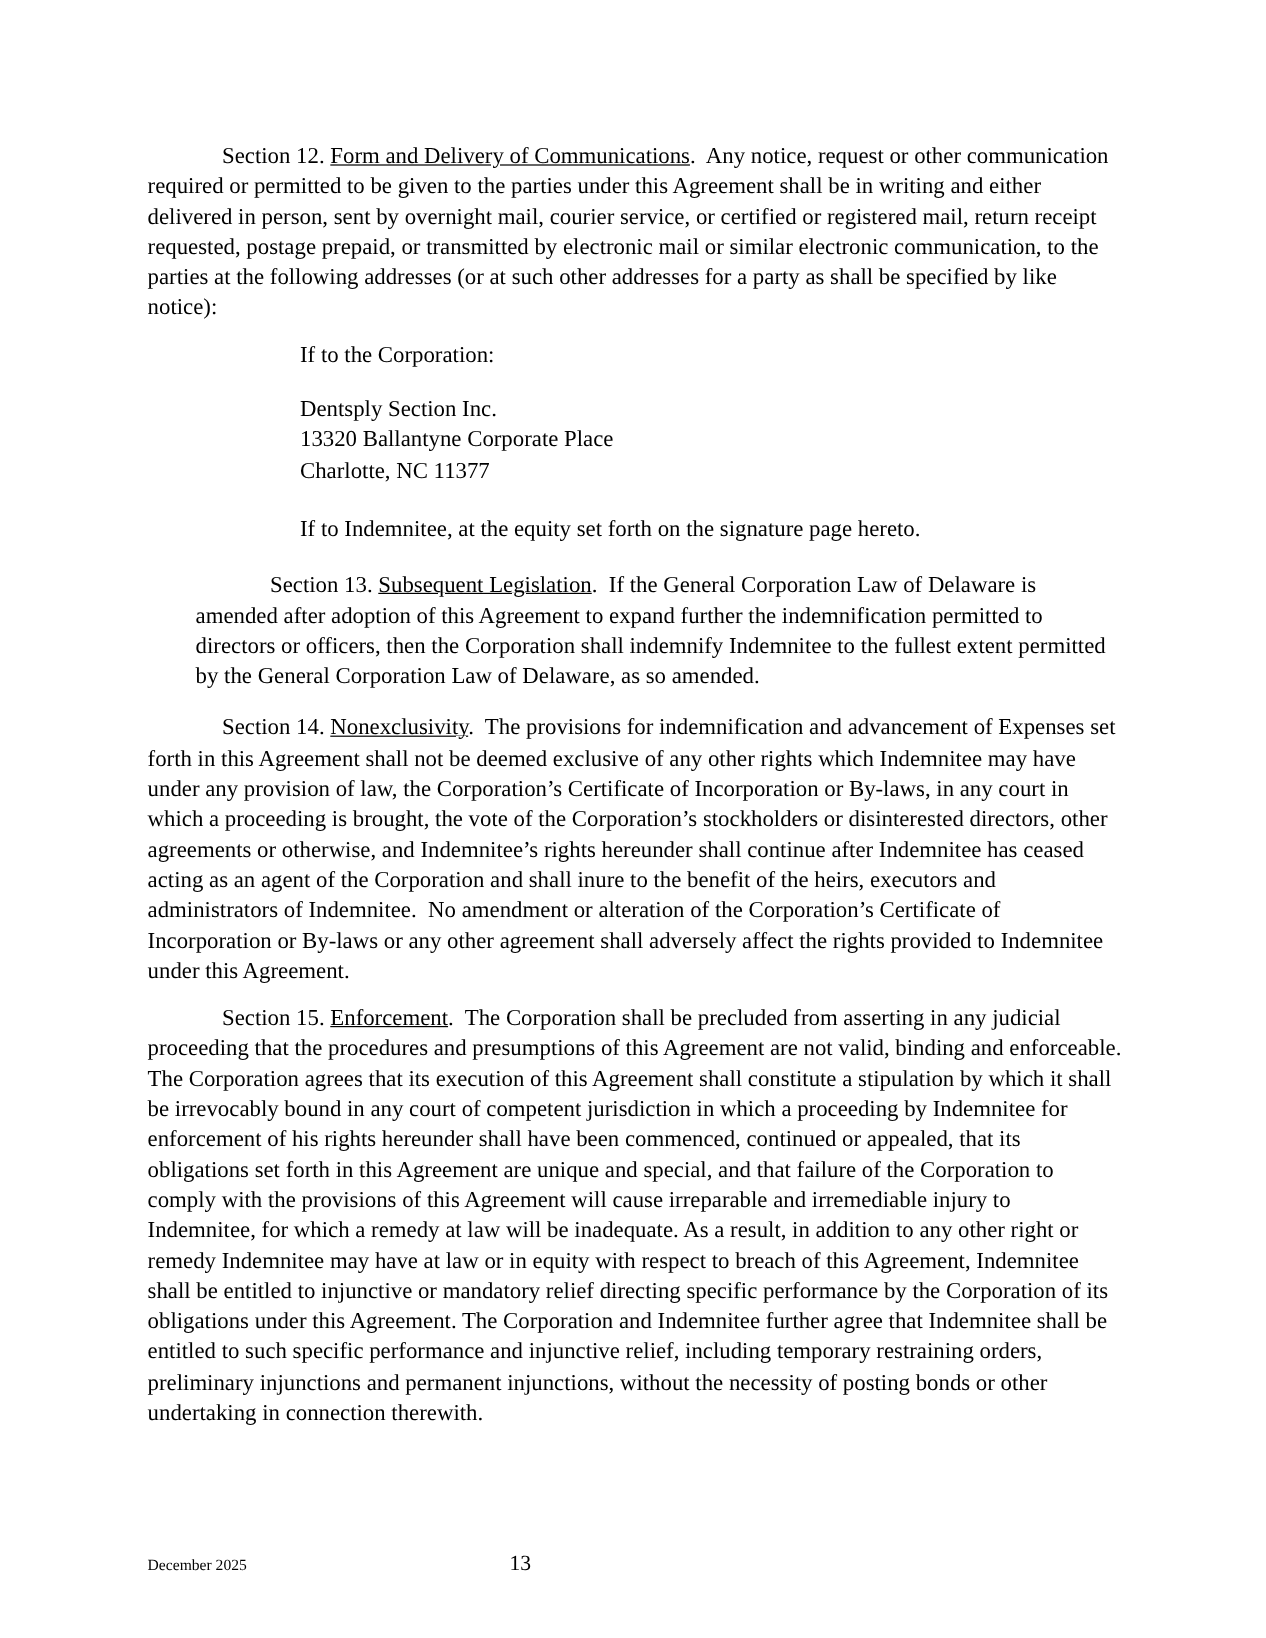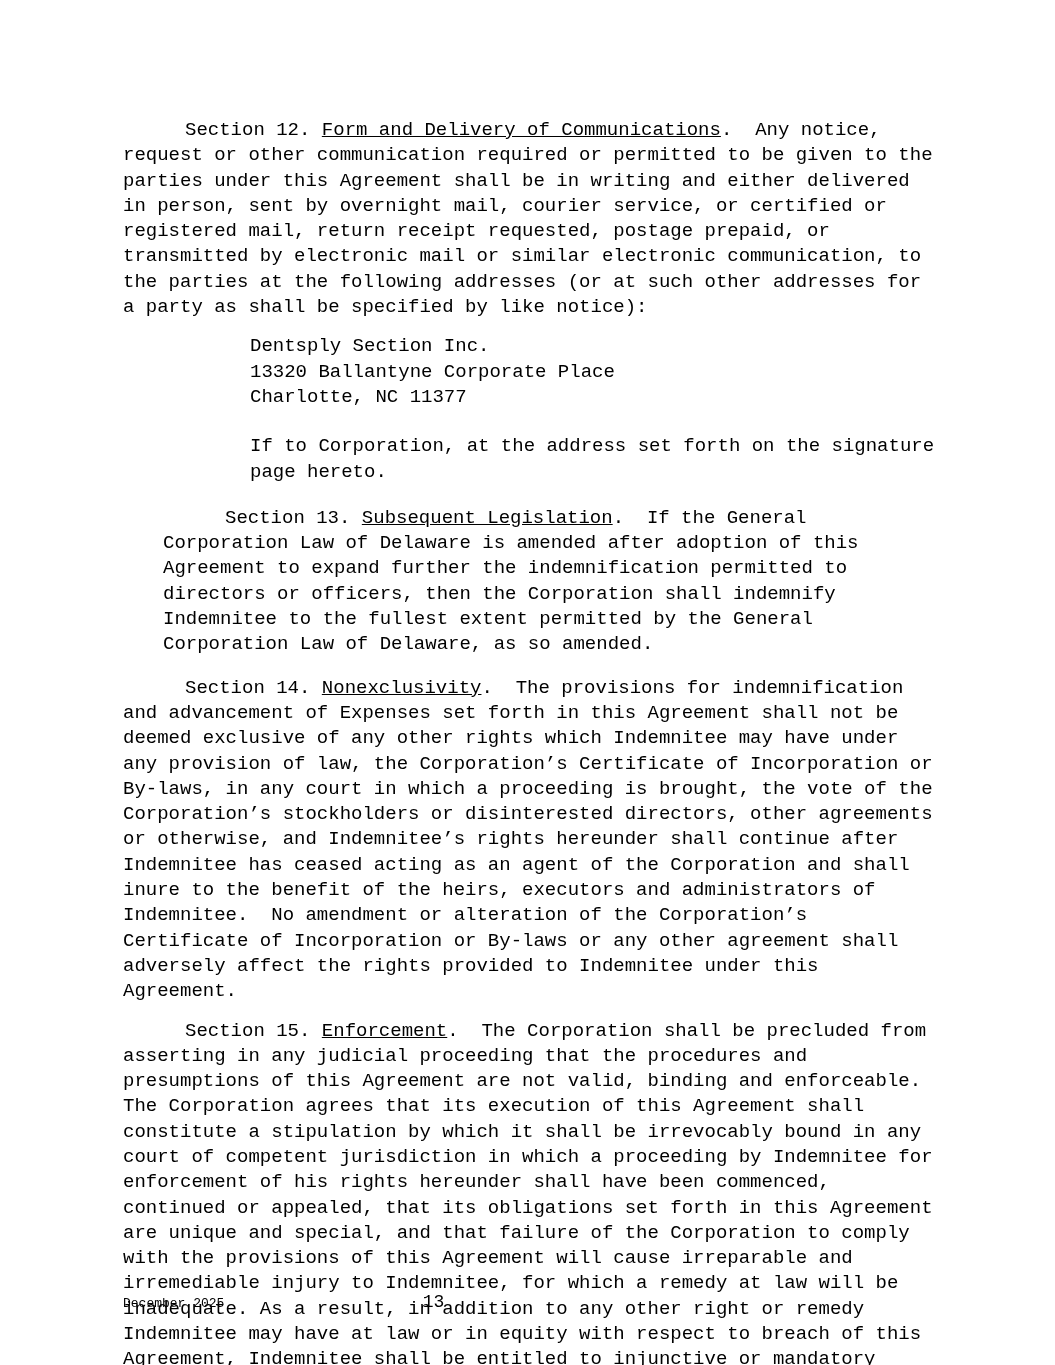--- a/index.html
+++ b/index.html
@@ -6,21 +6,21 @@
     margin: 0;
     padding: 0;
     background: #ffffff;
   }
   .page {
     position: relative;
     width: 1055px;
     height: 1365px;
     background: #ffffff;
     color: #000000;
-    font-family: Liberation Mono, monospace;
+    font-family: Liberation Serif, serif;
     overflow: hidden;
   }
   .content {
     position: absolute;
     left: 123px;
     top: 118px;
     width: 812px;
     font-size: 19px;
     line-height: 25.3px;
   }
@@ -59,26 +59,27 @@
 </style>
 </head>
 <body>
 
 <div class="page">
   <div class="content">
 
     <p class="para mb-sm"><span>Section 12. </span><span class="u">Form and Delivery of Communications</span><span>.  </span><span>Any notice, request or other communication required or permitted to be given to the parties under this Agreement shall be in writing and either delivered in person, sent by overnight mail, courier service, or certified or registered mail, return receipt requested, postage prepaid, or transmitted by electronic mail or similar electronic communication, to the parties at the following addresses (or at such other addresses for a party as shall be specified by like notice):</span></p>
 
     <div class="notice-block">
+      <div class="notice-intro">If to the Corporation:</div>
       <div class="address">
         <div>Dentsply Section Inc.</div>
         <div>13320 Ballantyne Corporate Place</div>
         <div>Charlotte, NC 11377</div>
       </div>
-      <div class="indemnitee-line">If to Corporation, at the address set forth on the signature page hereto.</div>
+      <div class="indemnitee-line">If to Indemnitee, at the equity set forth on the signature page hereto.</div>
     </div>
 
     <p class="para mb-md"><span>Section 13. </span><span class="u">Subsequent Legislation</span><span>.  </span><span>If the General Corporation Law of Delaware is amended after adoption of this Agreement to expand further the indemnification permitted to directors or officers, then the Corporation shall indemnify Indemnitee to the fullest extent permitted by the General Corporation Law of Delaware, as so amended.</span></p>
 
     <p class="para mb-sm"><span>Section 14. </span><span class="u">Nonexclusivity</span><span>.  </span><span>The provisions for indemnification and advancement of Expenses set forth in this Agreement shall not be deemed exclusive of any other rights which Indemnitee may have under any provision of law, the Corporation’s Certificate of Incorporation or By-laws, in any court in which a proceeding is brought, the vote of the Corporation’s stockholders or disinterested directors, other agreements or otherwise, and Indemnitee’s rights hereunder shall continue after Indemnitee has ceased acting as an agent of the Corporation and shall inure to the benefit of the heirs, executors and administrators of Indemnitee.  No amendment or alteration of the Corporation’s Certificate of Incorporation or By-laws or any other agreement shall adversely affect the rights provided to Indemnitee under this Agreement.</span></p>
 
     <p class="para"><span>Section 15. </span><span class="u">Enforcement</span><span>.  </span><span>The Corporation shall be precluded from asserting in any judicial proceeding that the procedures and presumptions of this Agreement are not valid, binding and enforceable. The Corporation agrees that its execution of this Agreement shall constitute a stipulation by which it shall be irrevocably bound in any court of competent jurisdiction in which a proceeding by Indemnitee for enforcement of his rights hereunder shall have been commenced, continued or appealed, that its obligations set forth in this Agreement are unique and special, and that failure of the Corporation to comply with the provisions of this Agreement will cause irreparable and irremediable injury to Indemnitee, for which a remedy at law will be inadequate. As a result, in addition to any other right or remedy Indemnitee may have at law or in equity with respect to breach of this Agreement, Indemnitee shall be entitled to injunctive or mandatory relief directing specific performance by the Corporation of its obligations under this Agreement. The Corporation and Indemnitee further agree that Indemnitee shall be entitled to such specific performance and injunctive relief, including temporary restraining orders, preliminary injunctions and permanent injunctions, without the necessity of posting bonds or other undertaking in connection therewith.</span></p>
 
   </div>
 

